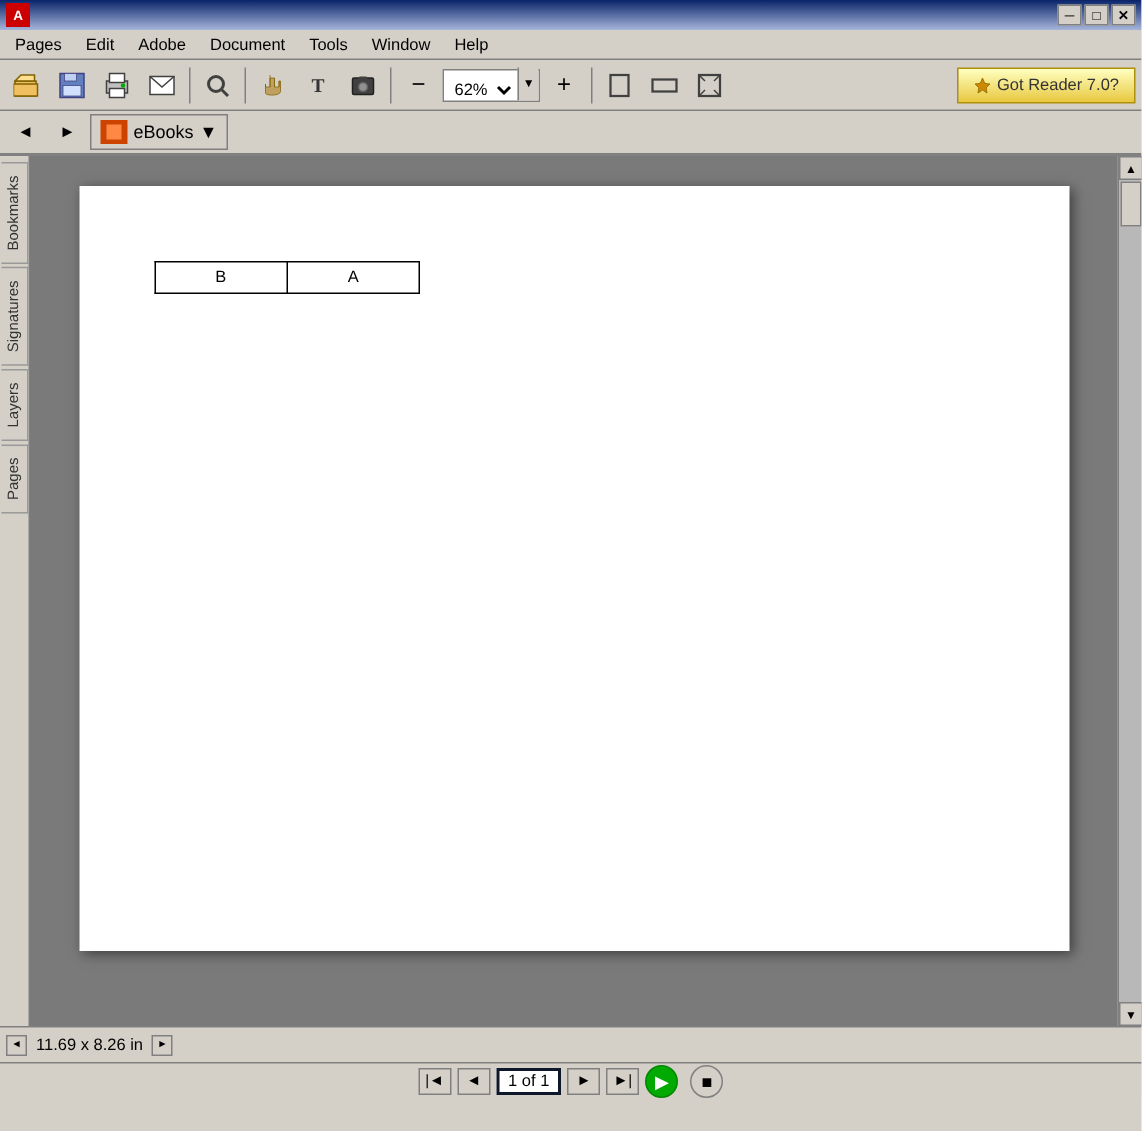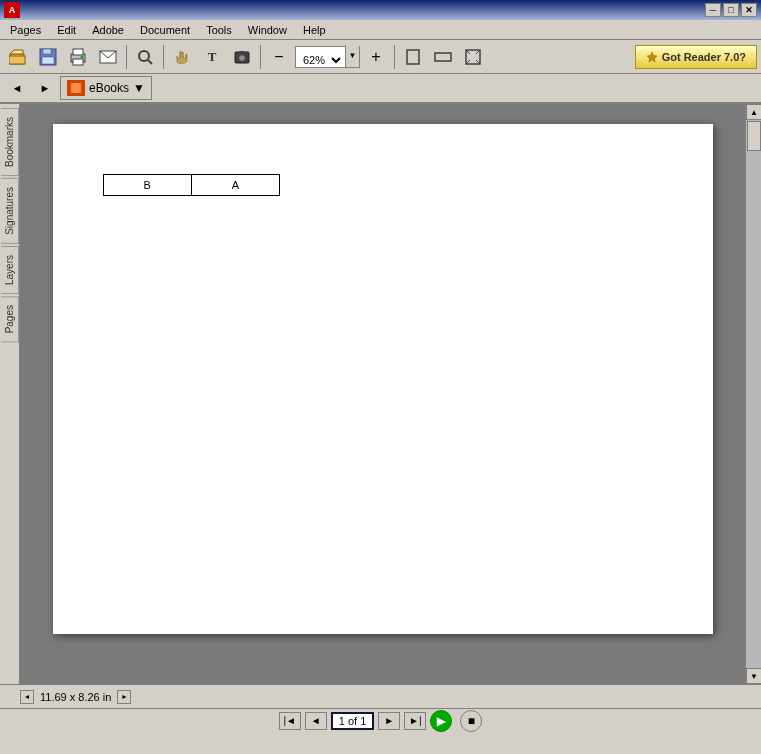--- a/index.html
+++ b/index.html
@@ -81,21 +81,21 @@
       font-size: 8px; cursor: pointer;
     }
 
     
     #got-reader-btn {
       margin-left: auto;
       background: linear-gradient(to bottom, #ffffc0, #e8c840);
       border: 1px solid #b0900a;
       padding: 3px 10px;
       font-size: 11px;
-      font-weight: bold;
+      font-weight: normal;
       color: #333;
       cursor: pointer;
       height: 24px;
       display: flex; align-items: center; gap: 4px;
     }
 
     
     #toolbar2 {
       background: #d4d0c8;
       height: 30px;
@@ -218,21 +218,21 @@
       margin: 1px;
     }
 
     
     #status-bar {
       height: 24px;
       background: #d4d0c8;
       border-top: 1px solid #808080;
       display: flex;
       align-items: center;
-      padding: 0 20px;
+      padding: 0 4px;
       font-size: 11px;
       justify-content: space-between;
     }
 
     
     #nav-bar {
       height: 24px;
       background: #d4d0c8;
       border-top: 1px solid #808080;
       display: flex;

